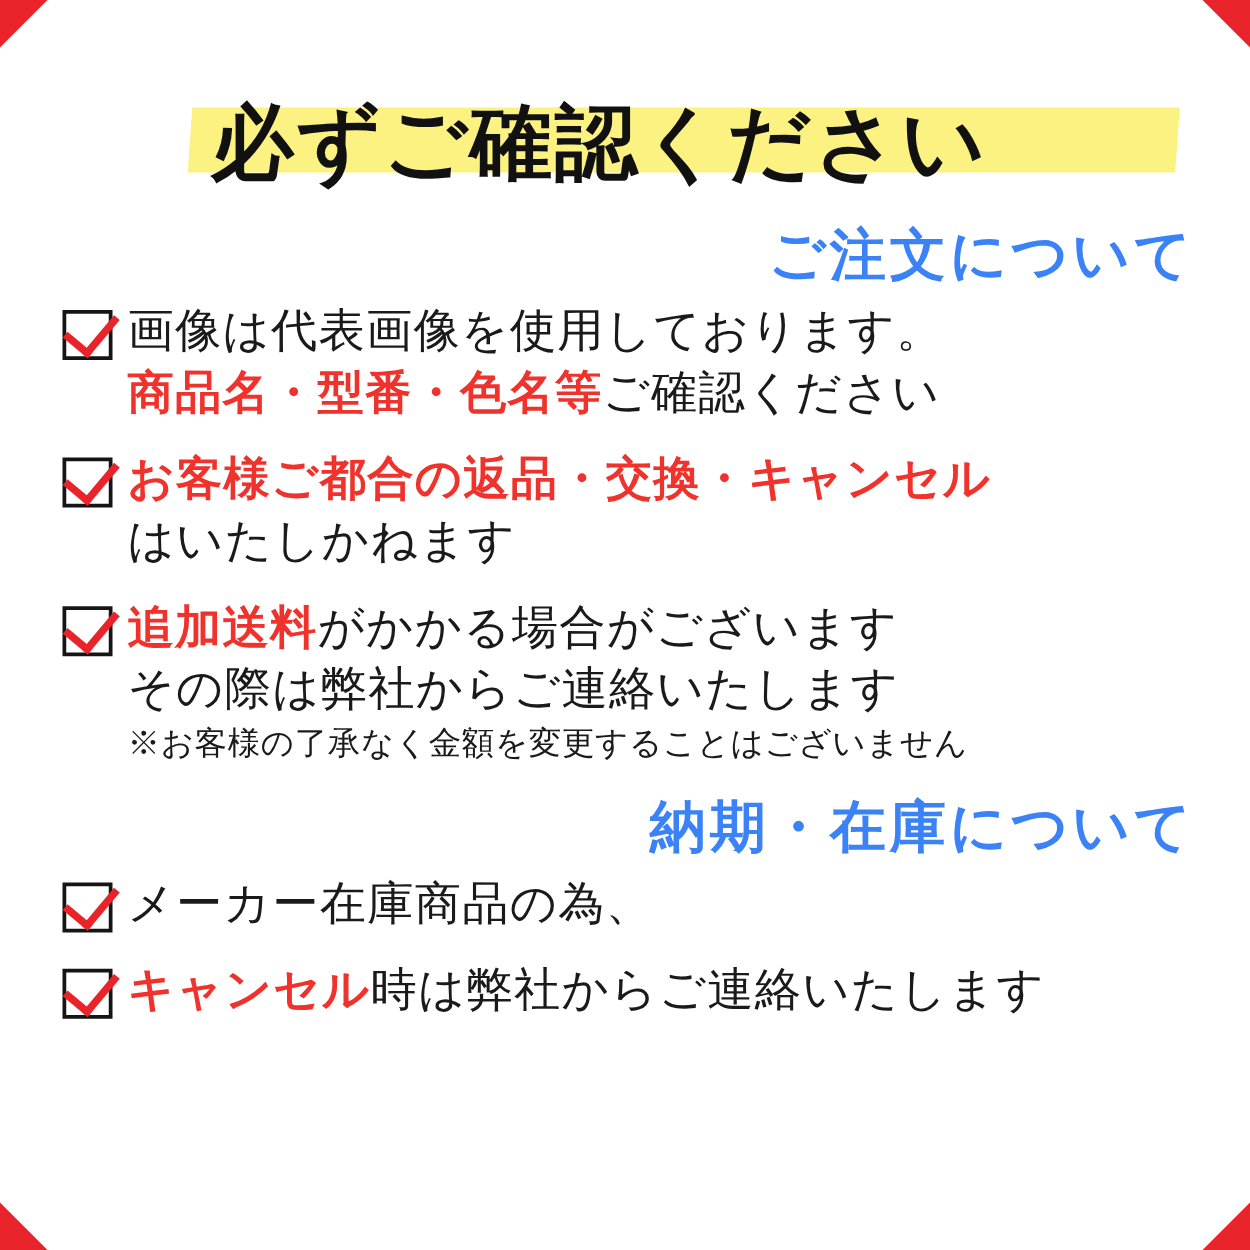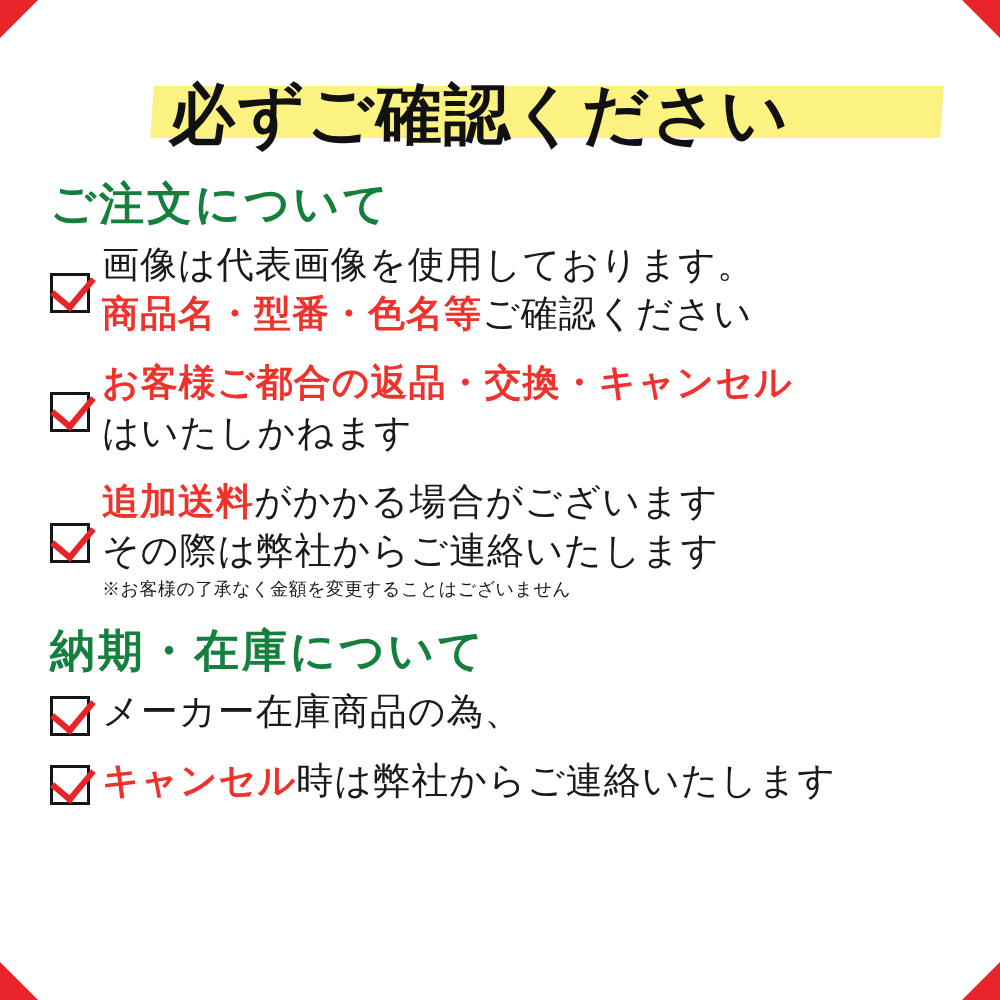--- a/index.html
+++ b/index.html
@@ -77,33 +77,34 @@
     letter-spacing: 2px;
     color: #111111;
     white-space: nowrap;
     font-family: "DejaVu Serif", "Liberation Serif", serif;
   }
 
   
   .section-heading {
     font-size: 45px;
     font-weight: bold;
-    color: #15803d;
+    color: #3b82f6;
     letter-spacing: 3px;
     margin: 6px 0 6px 6px;
     font-family: "DejaVu Serif", "Liberation Serif", serif;
+    text-align: right;
   }
   .section-heading.tight {
     margin-top: 18px;
   }
 
   
   .item {
     display: flex;
-    align-items: center;
+    align-items: flex-start;
     margin: 0 0 20px 6px;
   }
   .check-box {
     flex: 0 0 auto;
     width: 40px;
     height: 40px;
     border: 3px solid #151515;
     position: relative;
     margin-top: 8px;
     margin-right: 12px;
@@ -129,21 +130,21 @@
     letter-spacing: 1px;
     color: #1a1a1a;
     white-space: nowrap;
     font-family: "DejaVu Serif", "Liberation Serif", serif;
   }
   .line.red, .red {
     color: #f0322d;
     font-weight: bold;
   }
   .note {
-    font-size: 18px;
+    font-size: 26px;
     color: #1a1a1a;
     letter-spacing: 0.5px;
     margin: 2px 0 0 0;
     white-space: nowrap;
     font-family: Liberation Mono, monospace;
   }
 </style>
 </head>
 <body>
 

